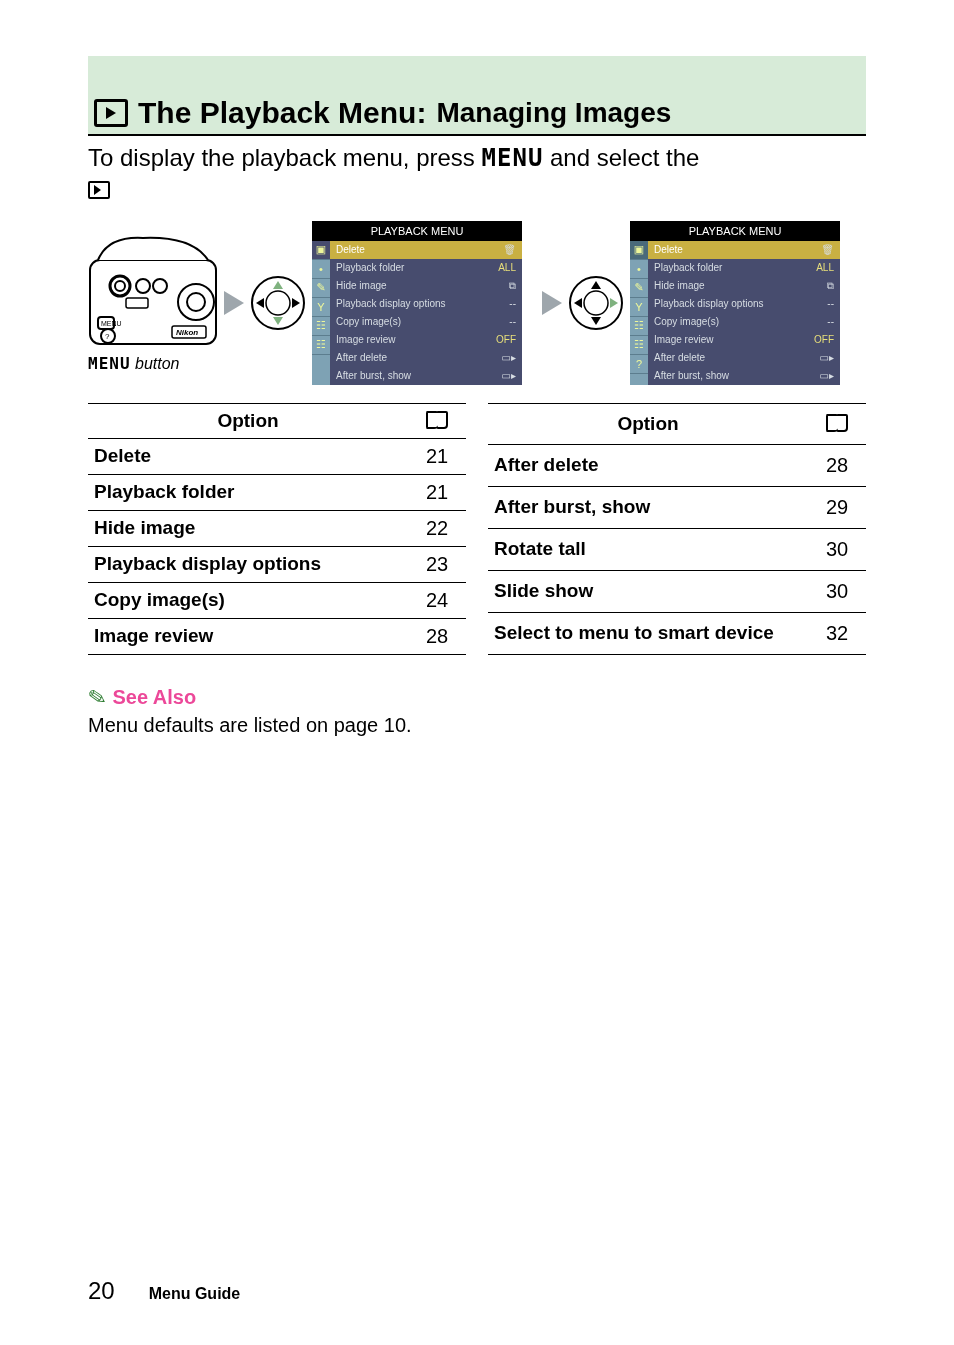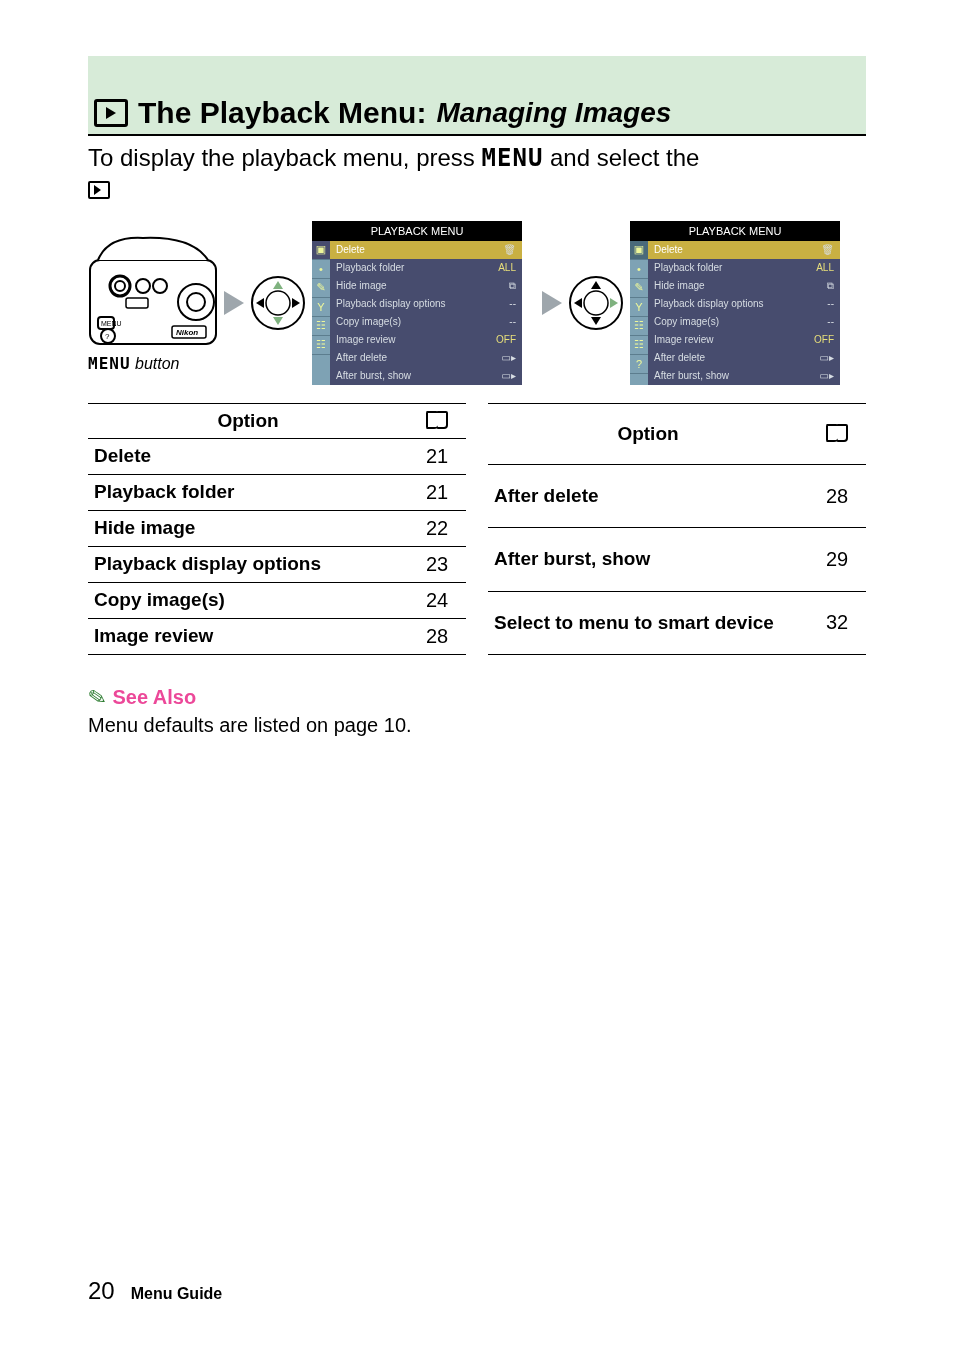--- a/index.html
+++ b/index.html
@@ -3,21 +3,21 @@
 <meta charset="utf-8">
 <style>
   html,body{margin:0;padding:0;background:#fff;}
   .page{width:954px;height:1345px;position:relative;font-family:"Segoe UI",Arial,sans-serif;color:#000;}
   .content{position:absolute;left:88px;right:88px;top:56px;}
   .h1bar{background:#d7ebd8;border-bottom:2px solid #000;padding:8px 6px 4px 6px;}
   .h1line{display:flex;align-items:center;gap:10px;margin-top:32px;}
   .play-box{width:28px;height:22px;border:3px solid #000;border-radius:3px;display:flex;align-items:center;justify-content:center;}
   .play-tri{width:0;height:0;border-left:10px solid #000;border-top:6px solid transparent;border-bottom:6px solid transparent;}
   .h1txt{font-size:30px;font-weight:800;}
-  .h1sub{font-size:28px;font-style:italic;font-weight:800;}
+  .h1sub{font-size:28px;font-weight:800;}
   .intro{font-size:24px;line-height:1.35;margin-top:6px;}
   .menu-glyph{font-family:monospace;font-weight:700;letter-spacing:1px;}
   .play-mini{display:inline-block;width:18px;height:14px;border:2px solid #000;border-radius:2px;position:relative;vertical-align:-1px;margin:0 4px 0 0;}
   .play-mini:after{content:"";position:absolute;left:4px;top:2px;border-left:7px solid #000;border-top:5px solid transparent;border-bottom:5px solid transparent;}
   
   
   .strip{display:flex;align-items:center;gap:6px;margin-top:14px;}
   .strip .col{display:flex;flex-direction:column;align-items:center;}
   .cam{width:130px;height:120px;}
   .btnlbl{font-size:16px;margin-top:2px;align-self:flex-start;}
@@ -49,21 +49,21 @@
   .book:before{left:0;border-right:none;}
   .book:after{right:0;border-left:none;}
 
   
   .note{margin-top:28px;font-size:20px;line-height:1.35;}
   .noteh{display:flex;align-items:center;gap:6px;}
   .noteh .pencil{color:#2e7d32;font-size:22px;transform:rotate(-10deg);}
   .noteh b{color:#ec4899;font-weight:800;font-size:20px;}
   
   
-  .ftr{position:absolute;left:88px;bottom:40px;display:flex;align-items:baseline;gap:16px;}
+  .ftr{position:absolute;left:88px;bottom:40px;display:flex;align-items:baseline;gap:34px;}
   .pgn{font-size:24px;}
   .sec{font-size:16px;font-weight:800;}
 
   
   svg{display:block;}
 </style>
 </head>
 <body>
 
 <div class="page">
@@ -271,20 +271,28 @@
             </tr>
         <tr>
               <td class="opt">After delete</td>
               <td class="pg">28</td>
             </tr>
         <tr>
               <td class="opt">After burst, show</td>
               <td class="pg">29</td>
             </tr>
         <tr>
+              <td class="opt">Rotate tall</td>
+              <td class="pg">30</td>
+            </tr>
+        <tr>
+              <td class="opt">Slide show</td>
+              <td class="pg">30</td>
+            </tr>
+        <tr>
               <td class="opt">Select to menu to smart device</td>
               <td class="pg">32</td>
             </tr>
       </tbody>
         </table>
     </div>
 
     <div class="note">
       <div class="noteh">
         <span class="pencil">✎</span>

